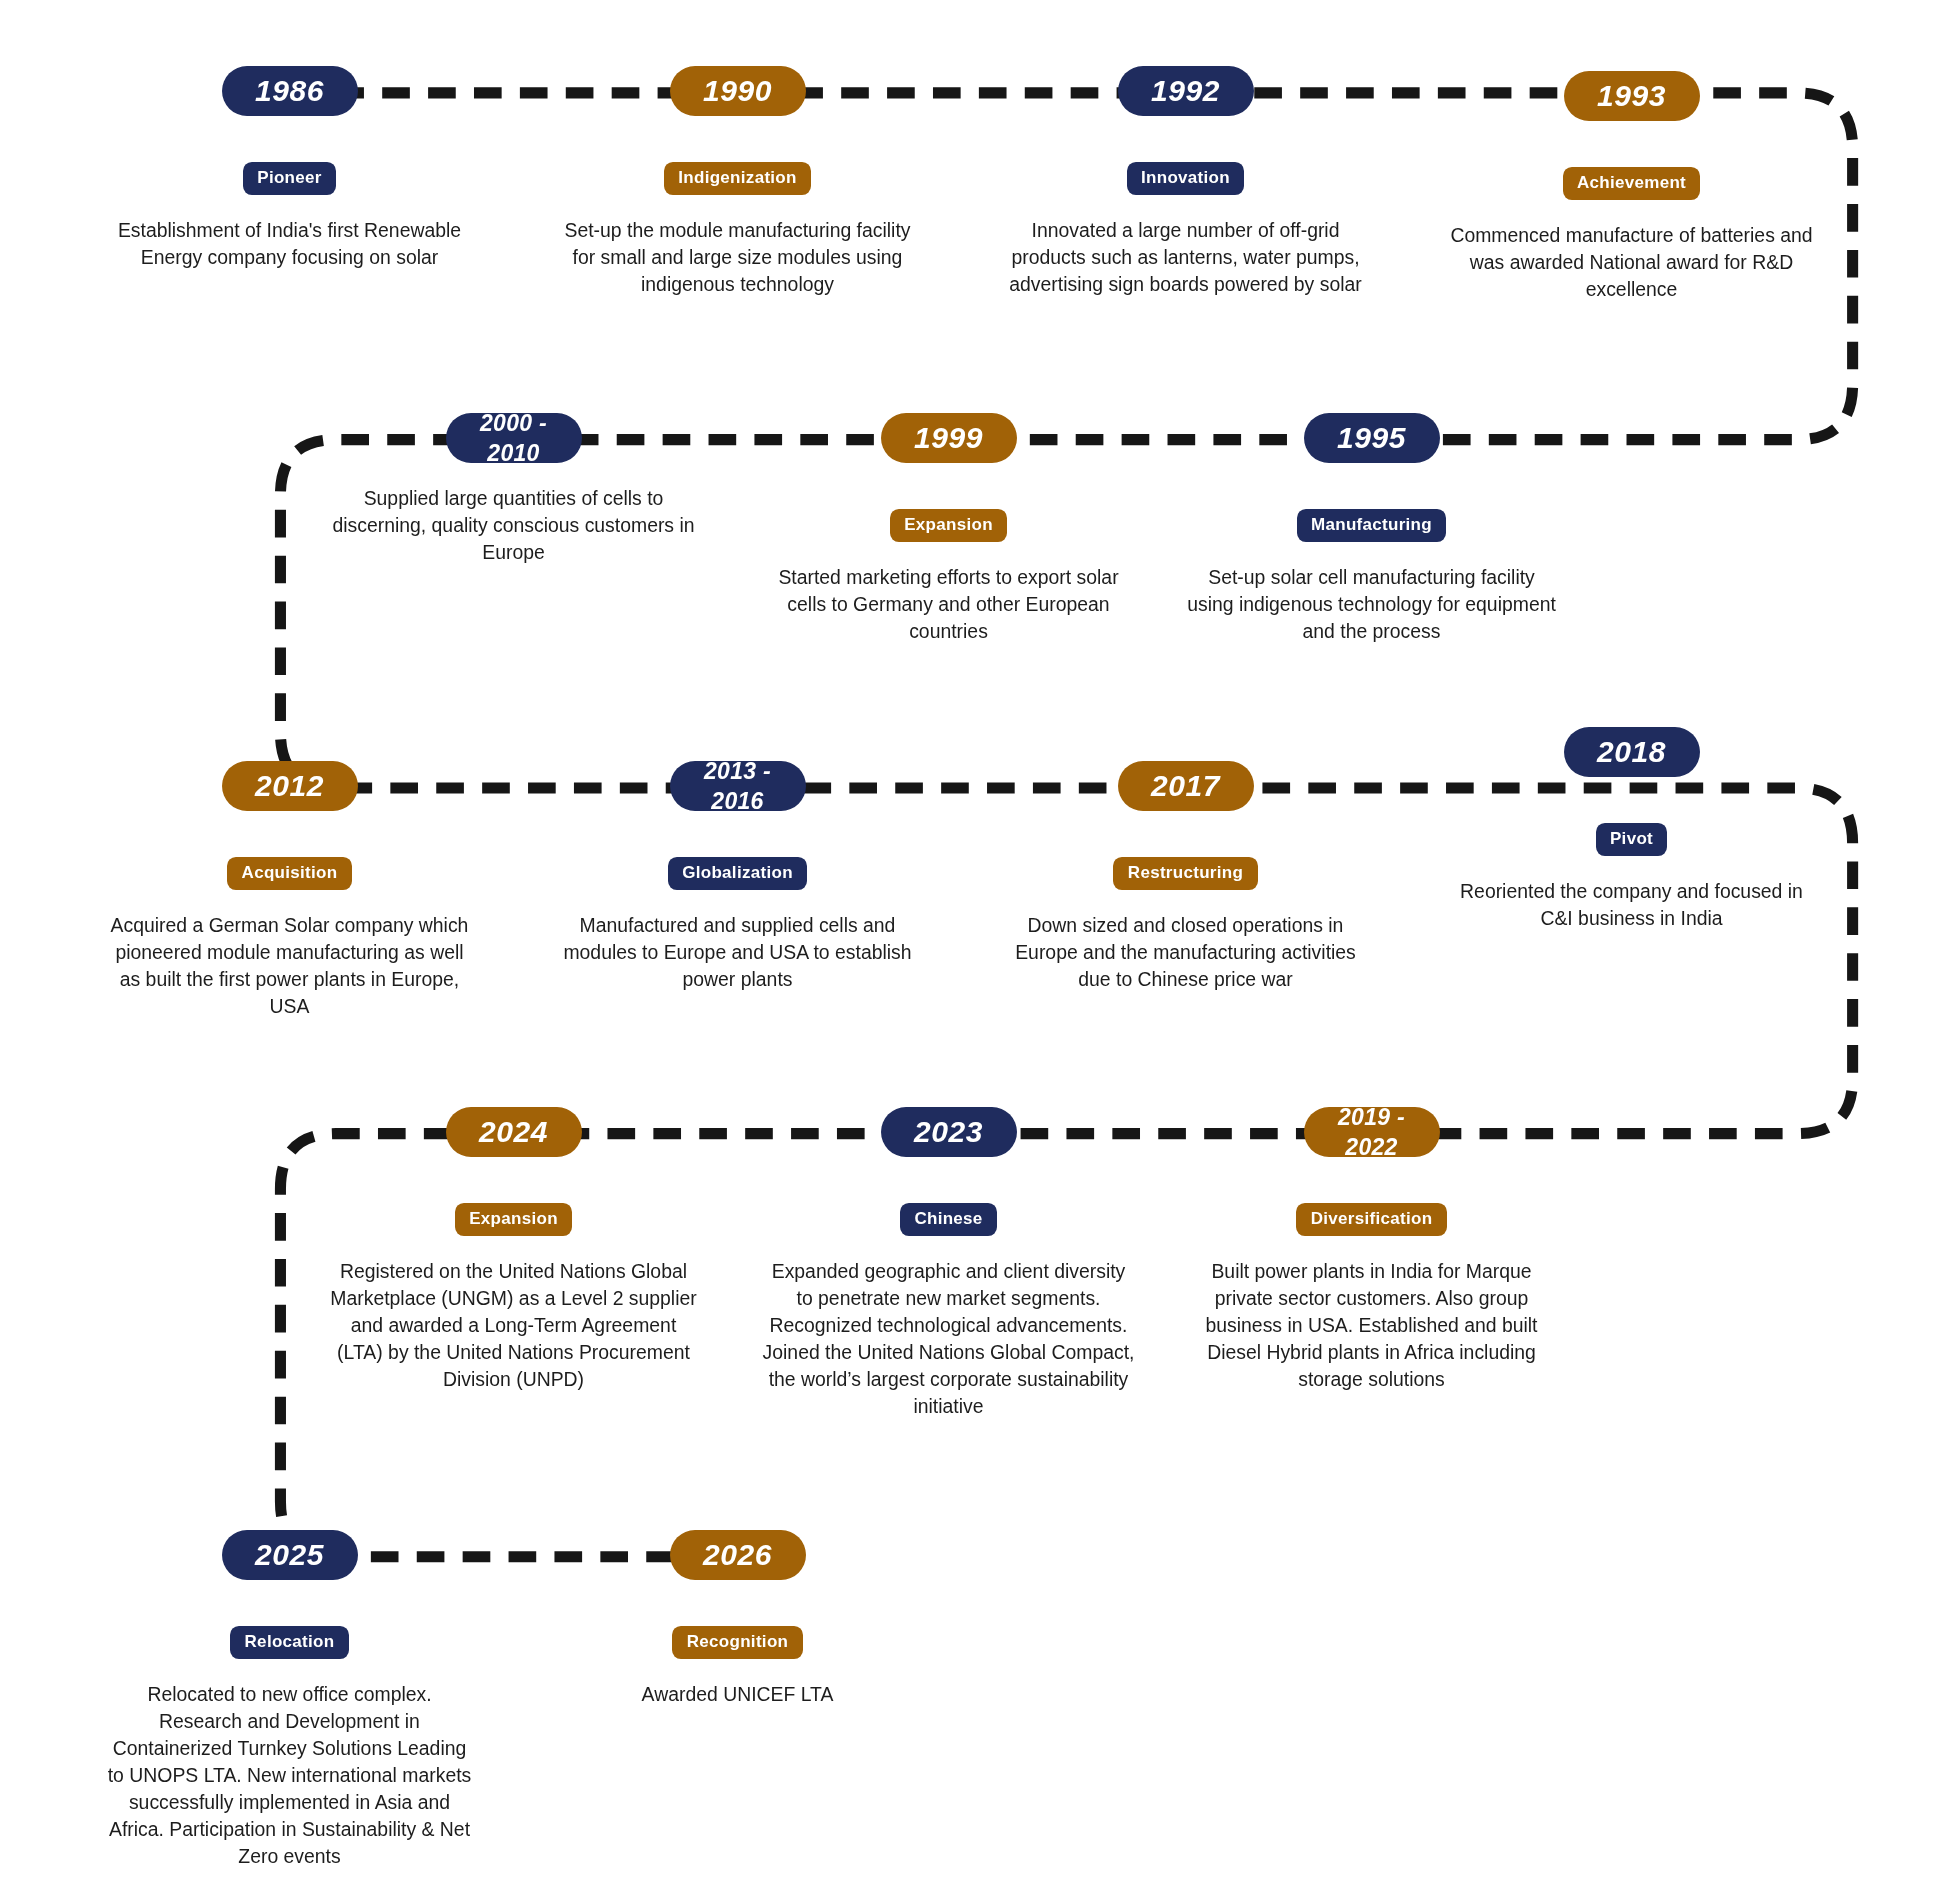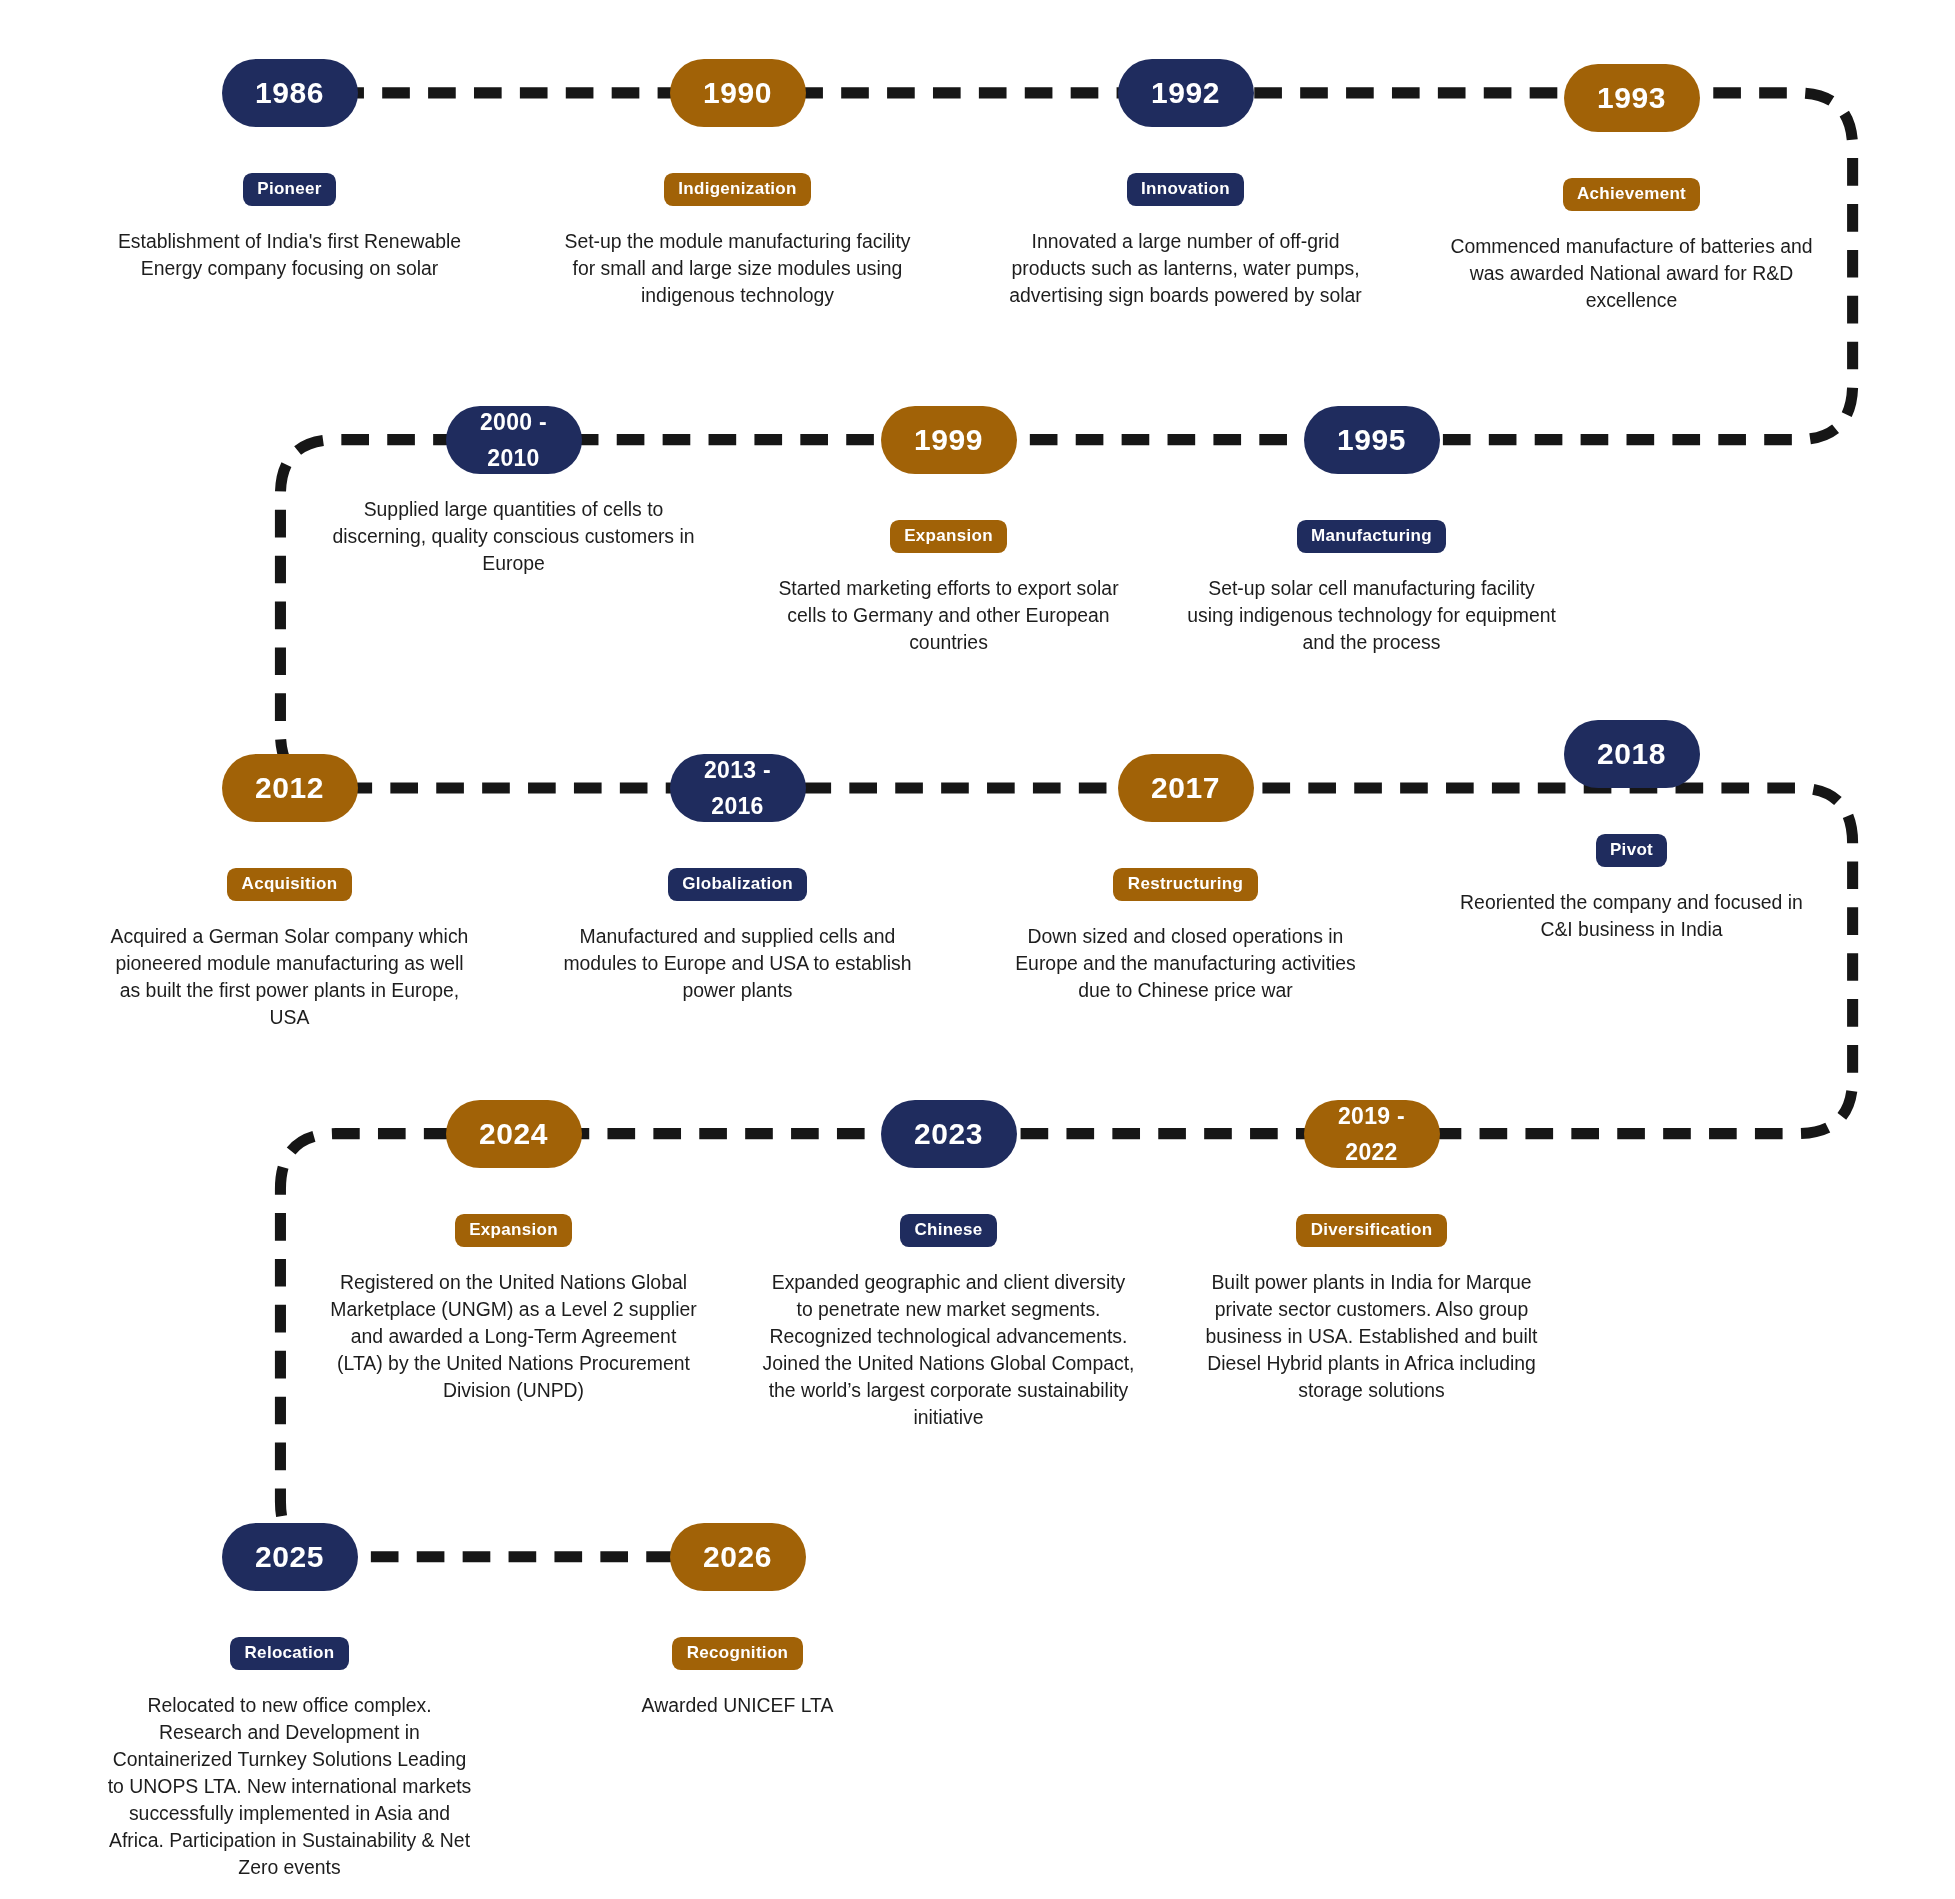--- a/index.html
+++ b/index.html
@@ -6,27 +6,27 @@
   .canvas{
     position:relative;
     width:1955px;height:1899px;
     background:#ffffff;
     font-family:"Liberation Sans", sans-serif;
     overflow:hidden;
   }
   .connector-svg{position:absolute;left:0;top:0;width:1955px;height:1899px;display:block;}
   .node{position:absolute;width:387px;transform:translateX(-194px);text-align:center;}
   .year-pill{
-    width:136px;height:68px;margin:0 auto;
+    width:136px;height:50px;margin:7px auto;
     border-radius:34px;
     display:flex;align-items:center;justify-content:center;
     color:#ffffff;font-weight:700;font-size:30px;letter-spacing:0.6px;
-    white-space:pre-line;line-height:1.0;
+    white-space:pre-line;line-height:1.0;font-style:italic;
   }
-  .year-pill.range{font-size:23px;line-height:36px;letter-spacing:0.3px;}
+  .year-pill.range{font-size:23px;line-height:30px;letter-spacing:0.3px;}
   .badge-row{margin-top:46px;}
   .badge{
     display:inline-block;
     padding:5.5px 14.4px 7.2px 14.4px;
     border-radius:8.9px;
     color:#ffffff;font-weight:700;font-size:17px;letter-spacing:0.3px;
   }
   .theme-dark .year-pill,.theme-dark .badge{background:#1f2c5e;}
   .theme-light .year-pill,.theme-light .badge{background:#a16207;}
   .desc{

